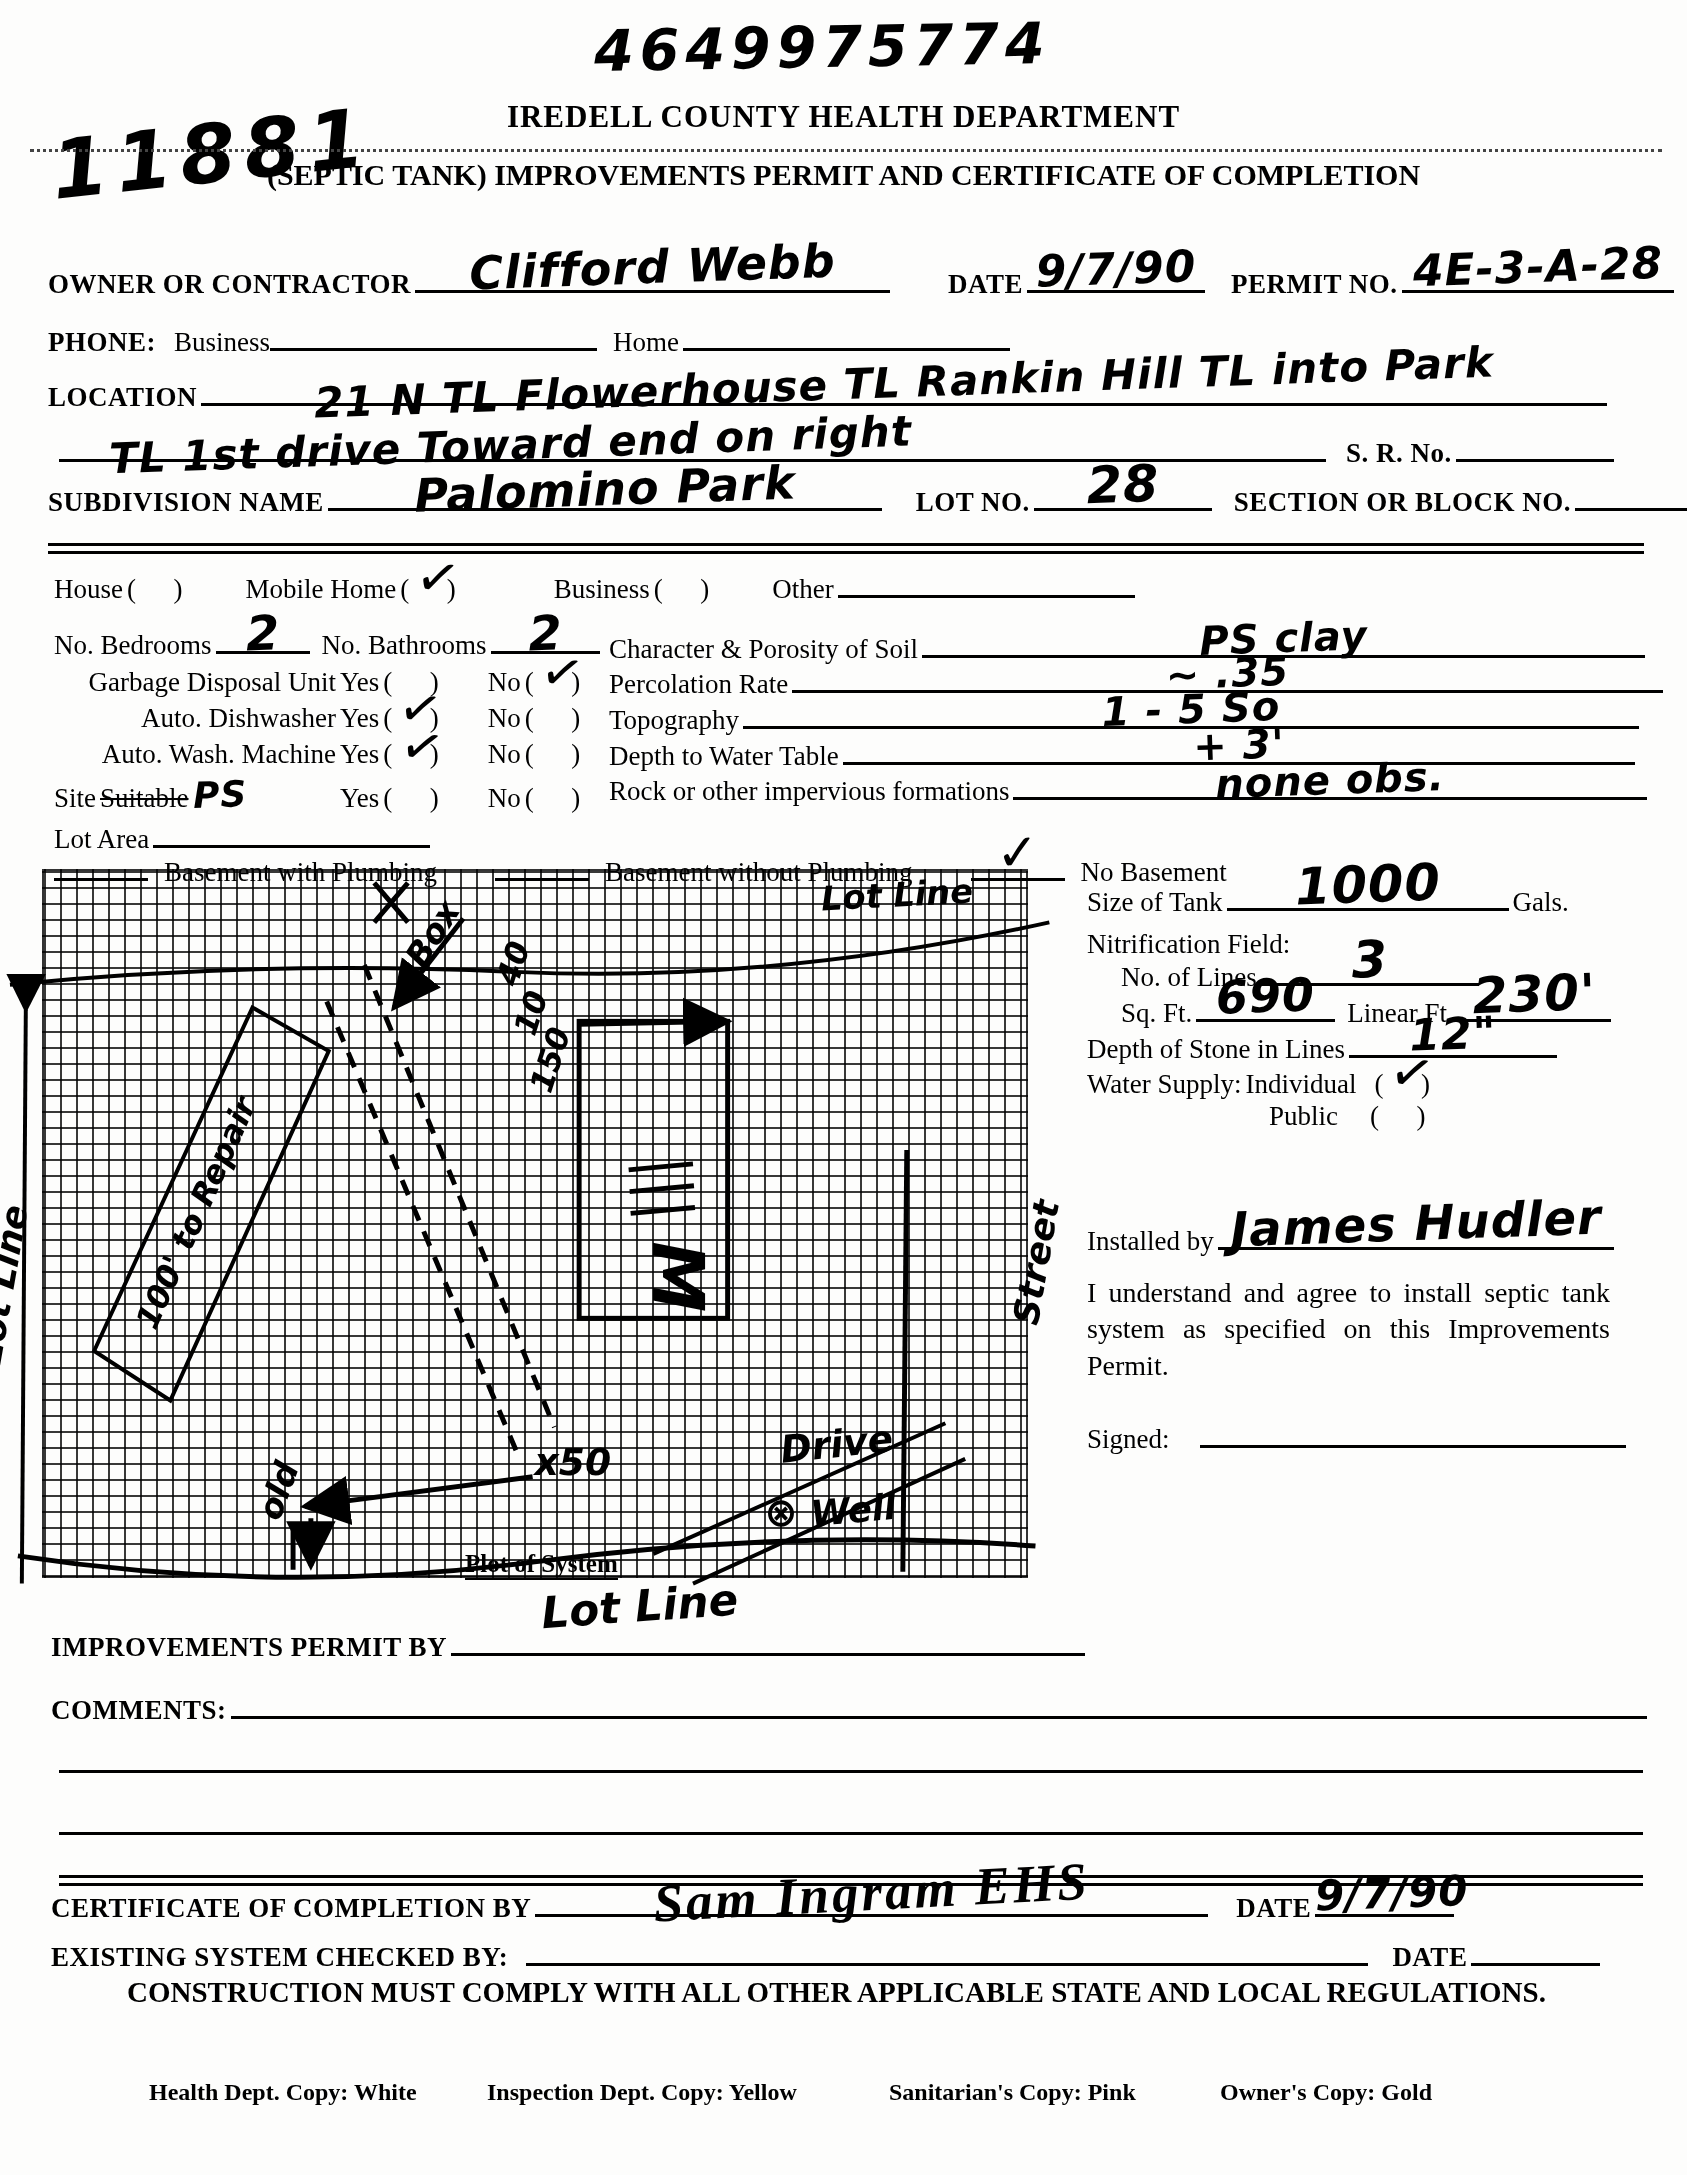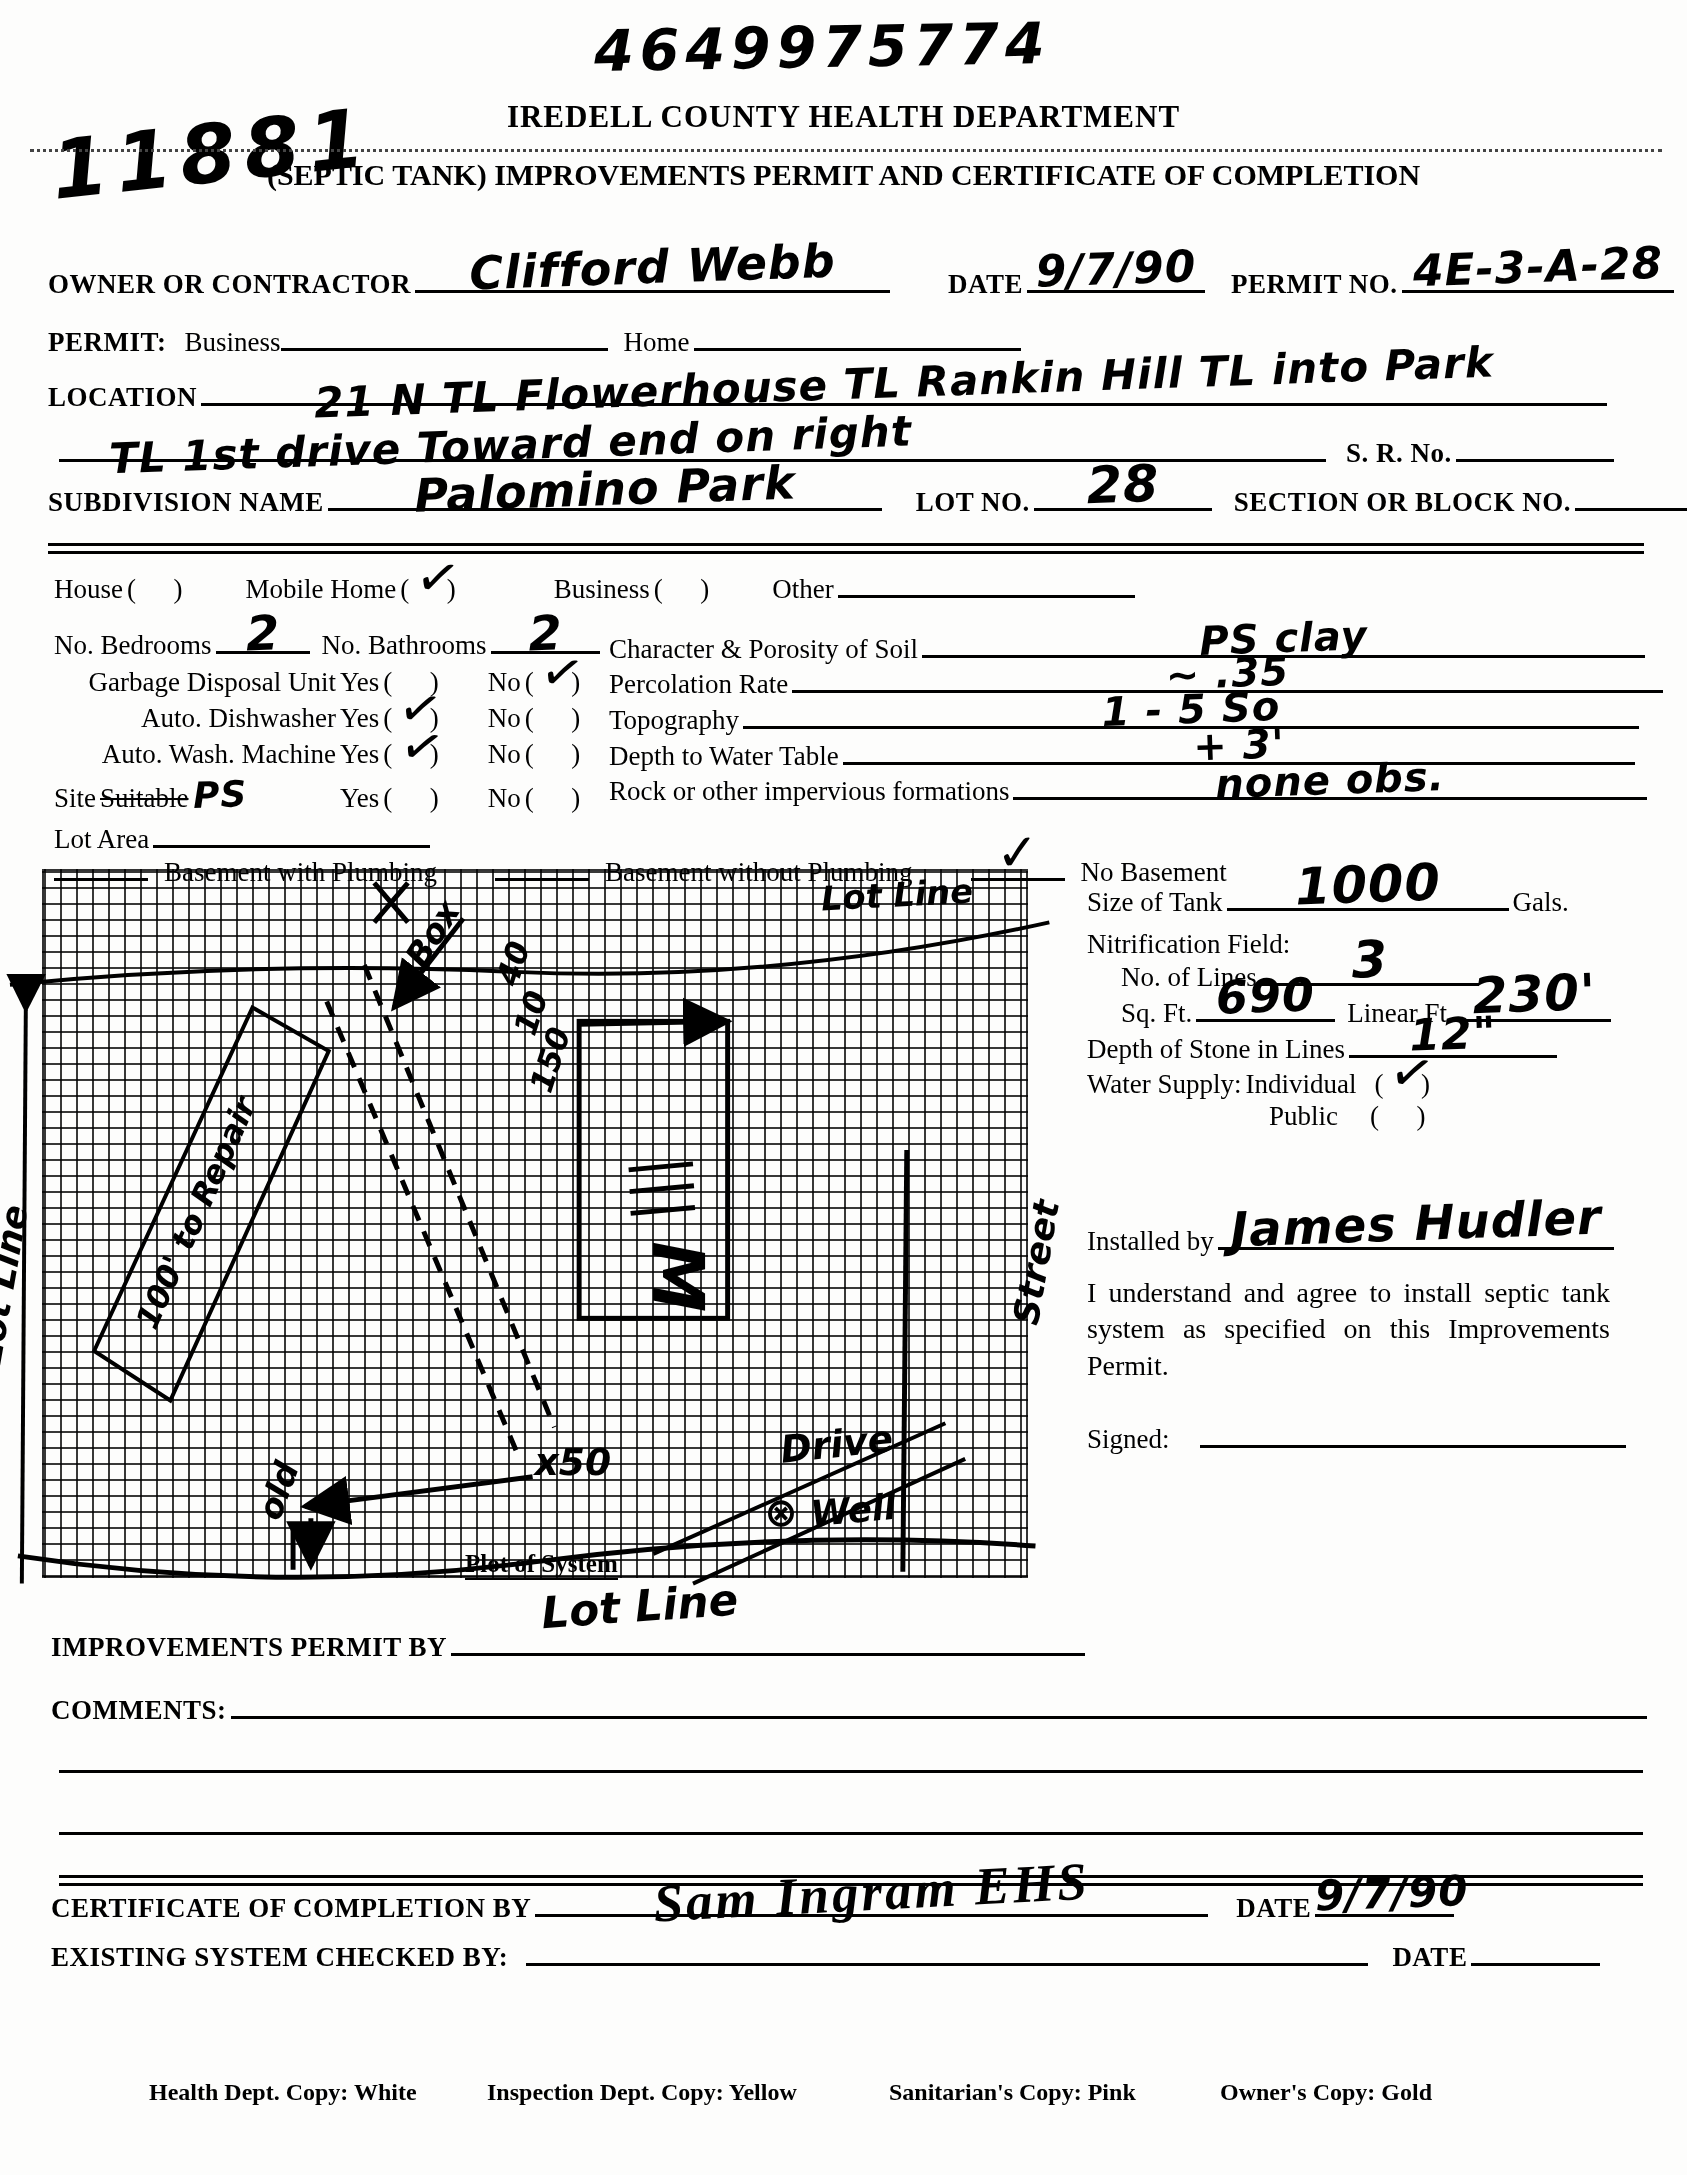--- a/index.html
+++ b/index.html
@@ -59,21 +59,21 @@
     <span class="fill" style="width:178px;">
       <span class="hw" style="font-size:44px;bottom:-4px;">9/7/90</span>
     </span>
     <span class="lblb" style="margin-left:22px;">PERMIT NO.</span>
     <span class="fill" style="width:272px;">
       <span class="hw" style="font-size:44px;bottom:-2px;">4E-3-A-28</span>
     </span>
   </div>
 
   <div class="abs" style="left:48px;top:327px;">
-    <span class="lblb">PERMIT:</span>
+    <span class="lblb">PHONE:</span>
     <span class="lbl" style="margin-left:14px;">Business</span><span class="fill" style="width:327px;"></span>
     <span class="lbl" style="margin-left:12px;">Home</span>
     <span class="fill" style="width:327px;"></span>
   </div>
 
   <div class="abs" style="left:48px;top:382px;">
     <span class="lblb">LOCATION</span>
     <span class="fill" style="width:1406px;">
       <span class="hw" style="font-size:42px;bottom:-4px;">21 N  TL Flowerhouse  TL Rankin Hill  TL into Park</span>
     </span>
@@ -333,20 +333,21 @@
     </span>
   </div>
 
   <div class="abs" style="left:51px;top:1942px;">
     <span class="lblb">EXISTING SYSTEM CHECKED BY:</span>
     <span class="fill" style="width:842px;margin-left:14px;"></span>
     <span class="lblb" style="margin-left:20px;">DATE</span>
     <span class="fill" style="width:129px;"></span>
   </div>
 
+  <div class="abs" style="left:127px;top:1976px;font-size:29px;font-weight:bold;">CONSTRUCTION MUST COMPLY WITH ALL OTHER APPLICABLE STATE AND LOCAL REGULATIONS.</div>
 
 
   <div class="abs small" style="left:149px;top:2079px;font-weight:bold;">Health Dept. Copy: White</div>
   <div class="abs small" style="left:487px;top:2079px;font-weight:bold;">Inspection Dept. Copy: Yellow</div>
   <div class="abs small" style="left:889px;top:2079px;font-weight:bold;">Sanitarian's Copy: Pink</div>
   <div class="abs small" style="left:1220px;top:2079px;font-weight:bold;">Owner's Copy: Gold</div>
 
 </div>
 
 

